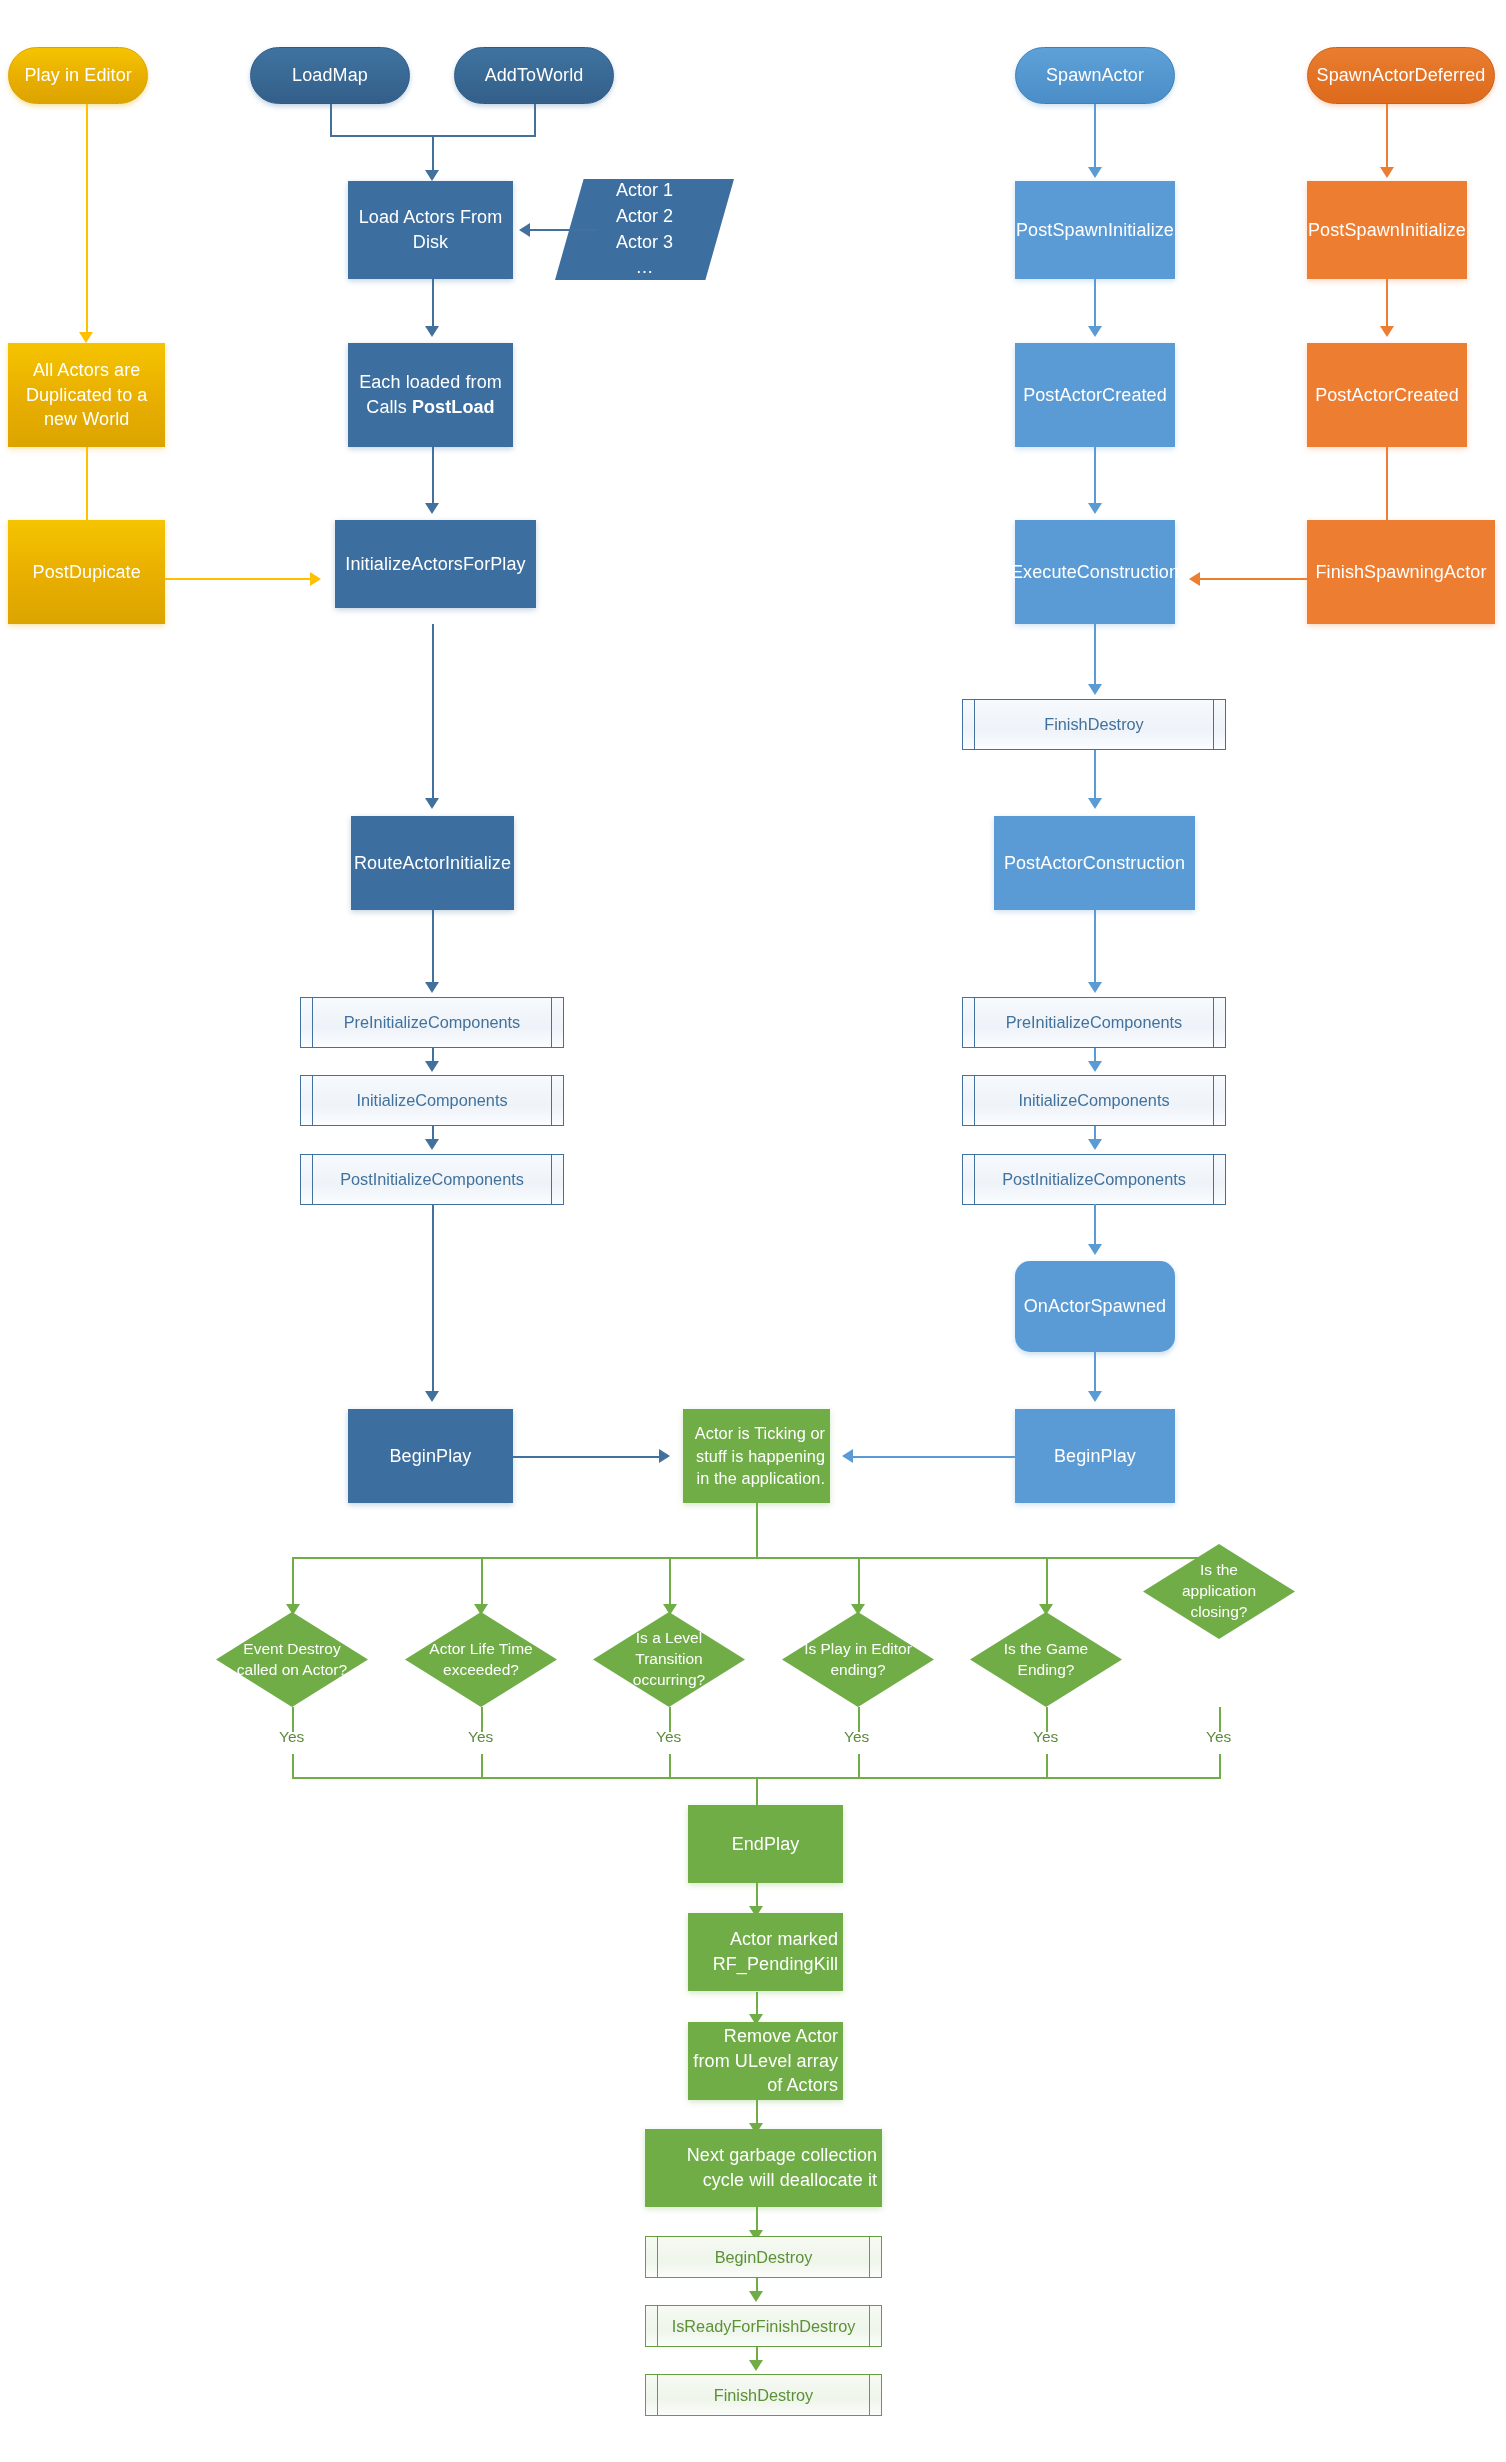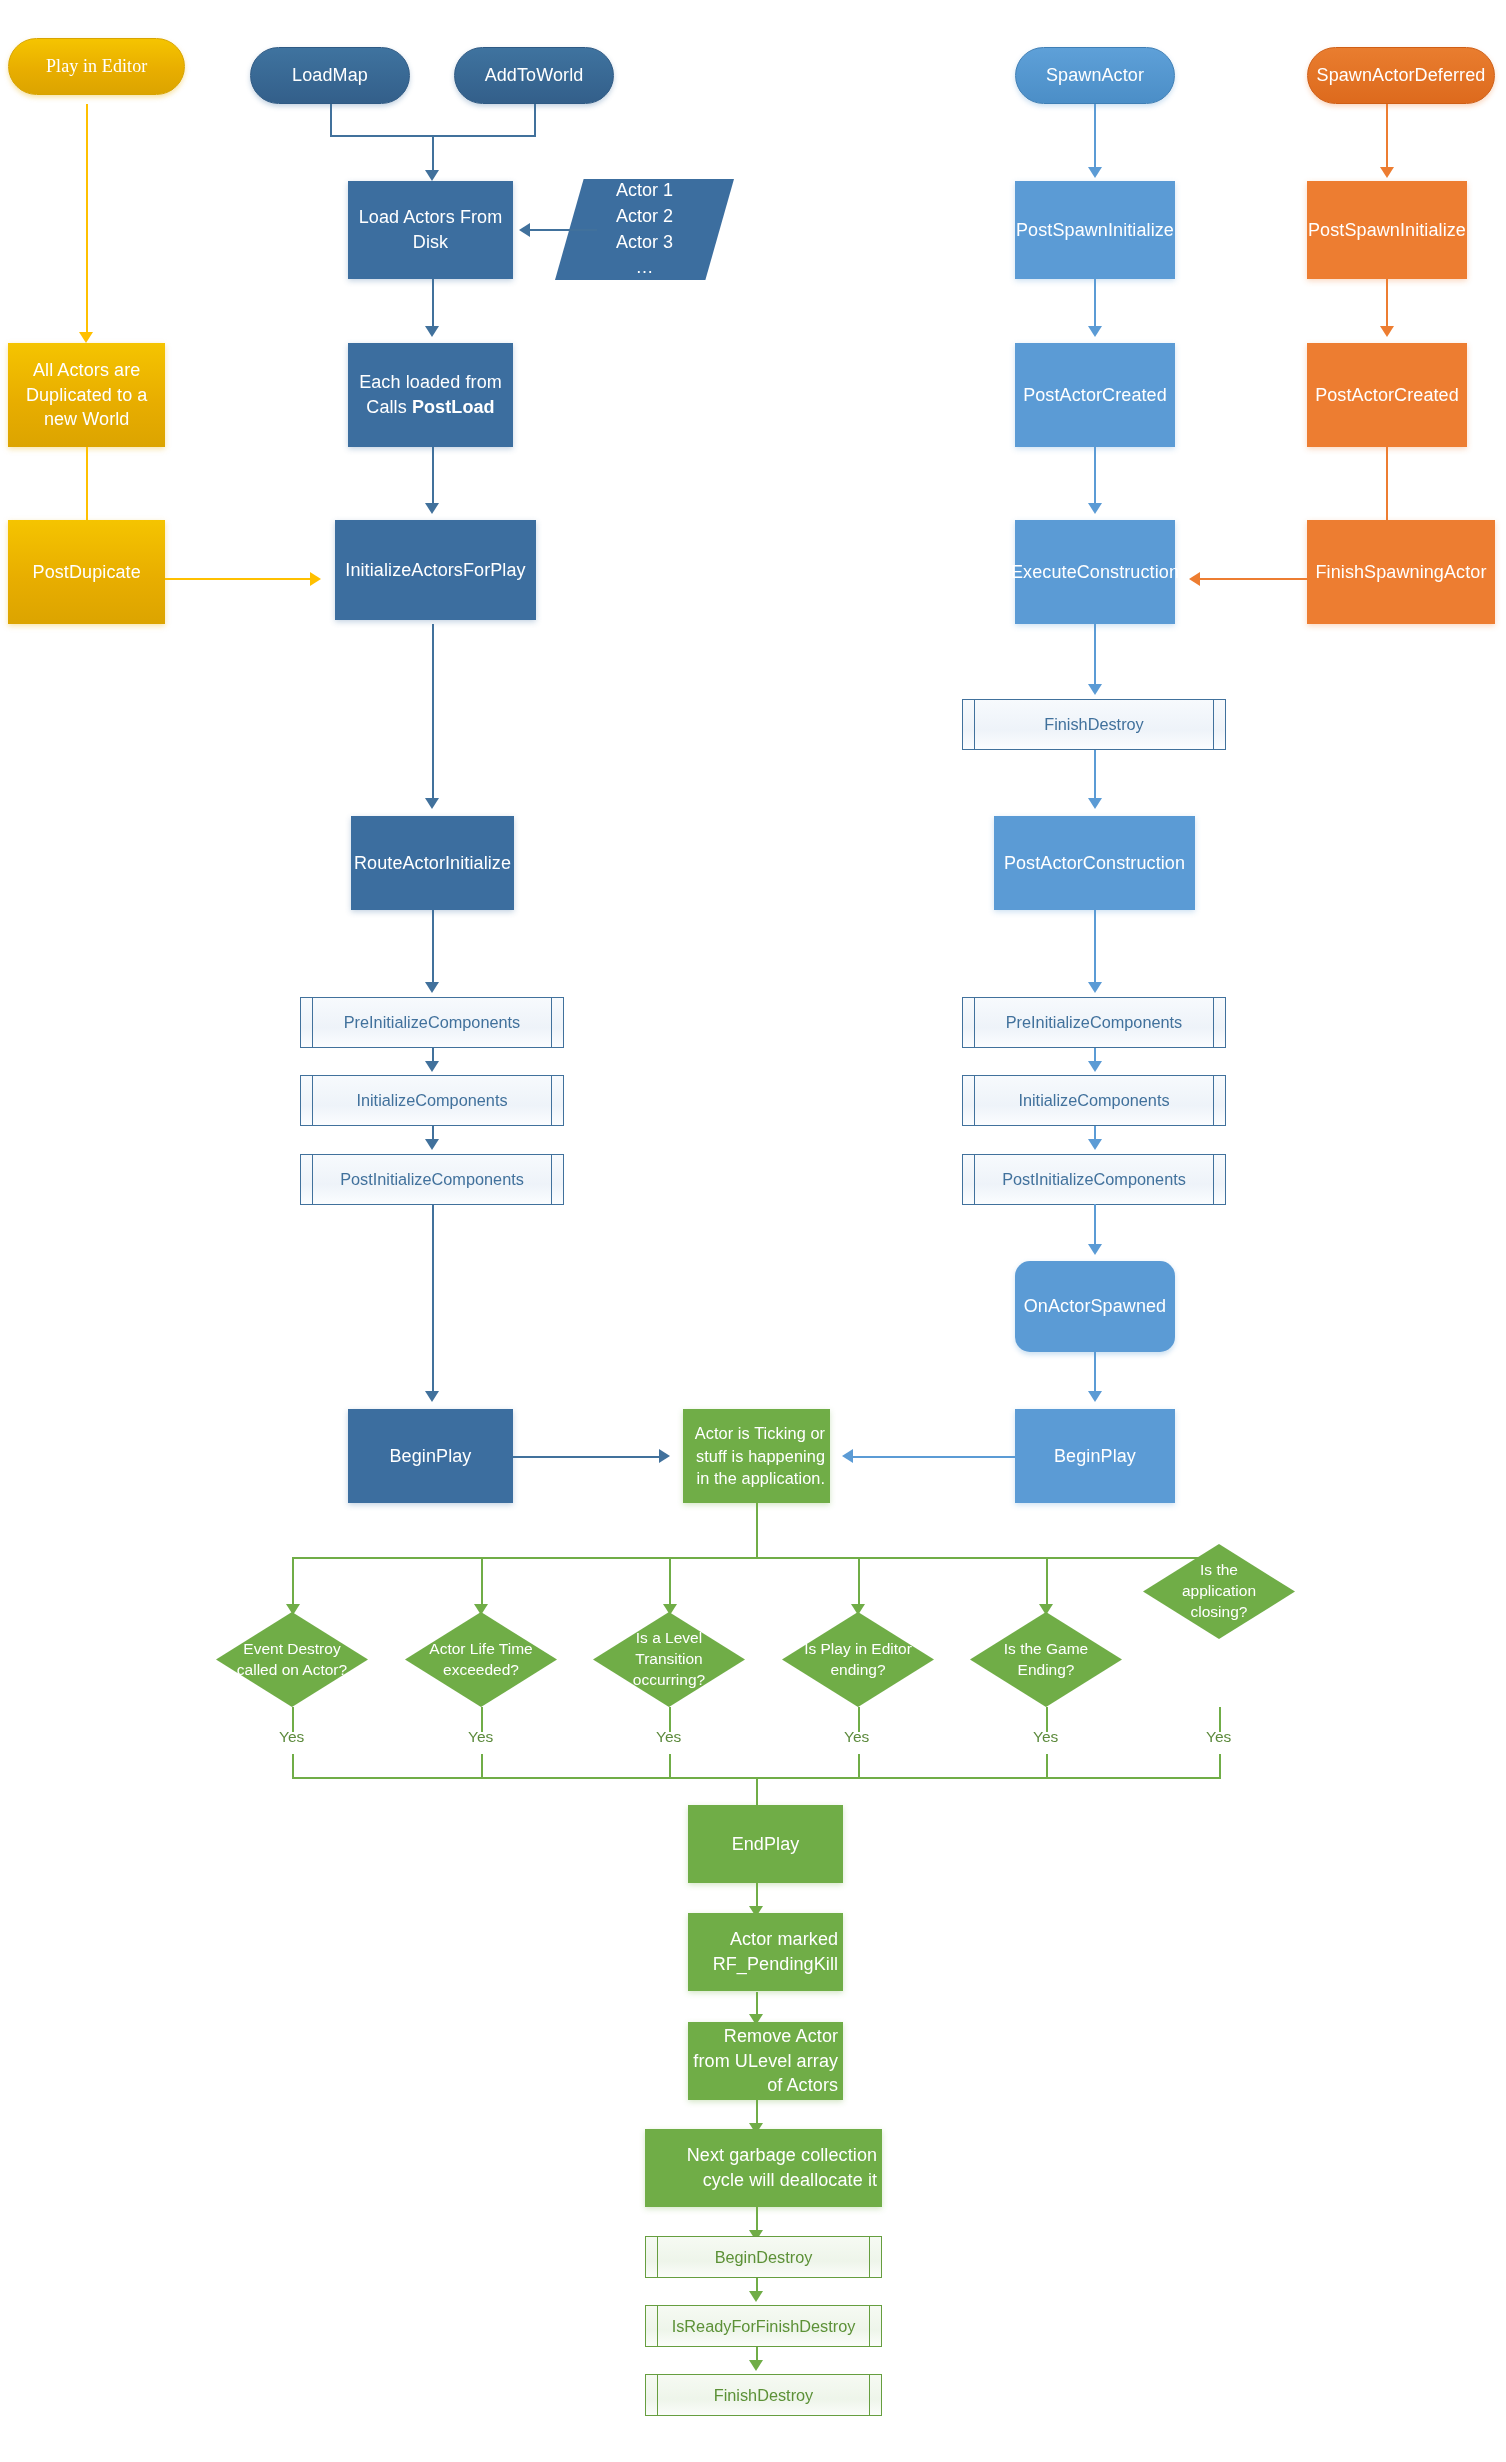--- a/index.html
+++ b/index.html
@@ -84,21 +84,21 @@
   .a-orange.left{border-right:11.4px solid #ed7d31;}
 
   .edgelabel{position:absolute;font-size:15.5px;color:#5c8a3c;}
   .b{font-weight:bold;}
 </style>
 </head>
 <body>
 
 <div id="stage">
 
-  <div class="node term f-yellow" style="left:8.2px;top:38px;width:177px;height:57px;font-family:Liberation Serif, serif;">
+  <div class="node term f-yellow" style="left:8.2px;top:47px;width:140px;height:57px;">
     <span class="lbl">Play in Editor</span>
   </div>
 
   <div class="node term f-darkblue" style="left:250px;top:47px;width:160px;height:57px;">
     <span class="lbl">LoadMap</span>
   </div>
 
   <div class="node term f-darkblue" style="left:454px;top:47px;width:160px;height:57px;">
     <span class="lbl">AddToWorld</span>
   </div>
@@ -168,21 +168,21 @@
   <div class="arw down a-blue" style="left:425px;top:326px;"></div>
   <div class="ln v c-mblue" style="left:1094px;top:279px;height:49px;"></div>
   <div class="arw down a-mblue" style="left:1088px;top:326px;"></div>
   <div class="ln v c-orange" style="left:1386px;top:279px;height:49px;"></div>
   <div class="arw down a-orange" style="left:1380px;top:326px;"></div>
 
   <div class="node f-yellow" style="left:8.2px;top:520px;width:157px;height:104px;">
     <span class="lbl">PostDupicate</span>
   </div>
 
-  <div class="node f-darkblue" style="left:335px;top:520px;width:201px;height:100px;">
+  <div class="node f-darkblue" style="left:335px;top:520px;width:201px;height:88px;">
     <span class="lbl">InitializeActorsForPlay</span>
   </div>
 
   <div class="node f-midblue" style="left:1015px;top:520px;width:160px;height:104px;">
     <span class="lbl">ExecuteConstruction</span>
   </div>
 
   <div class="node f-orange" style="left:1307px;top:520px;width:188px;height:104px;">
     <span class="lbl">FinishSpawningActor</span>
   </div>

